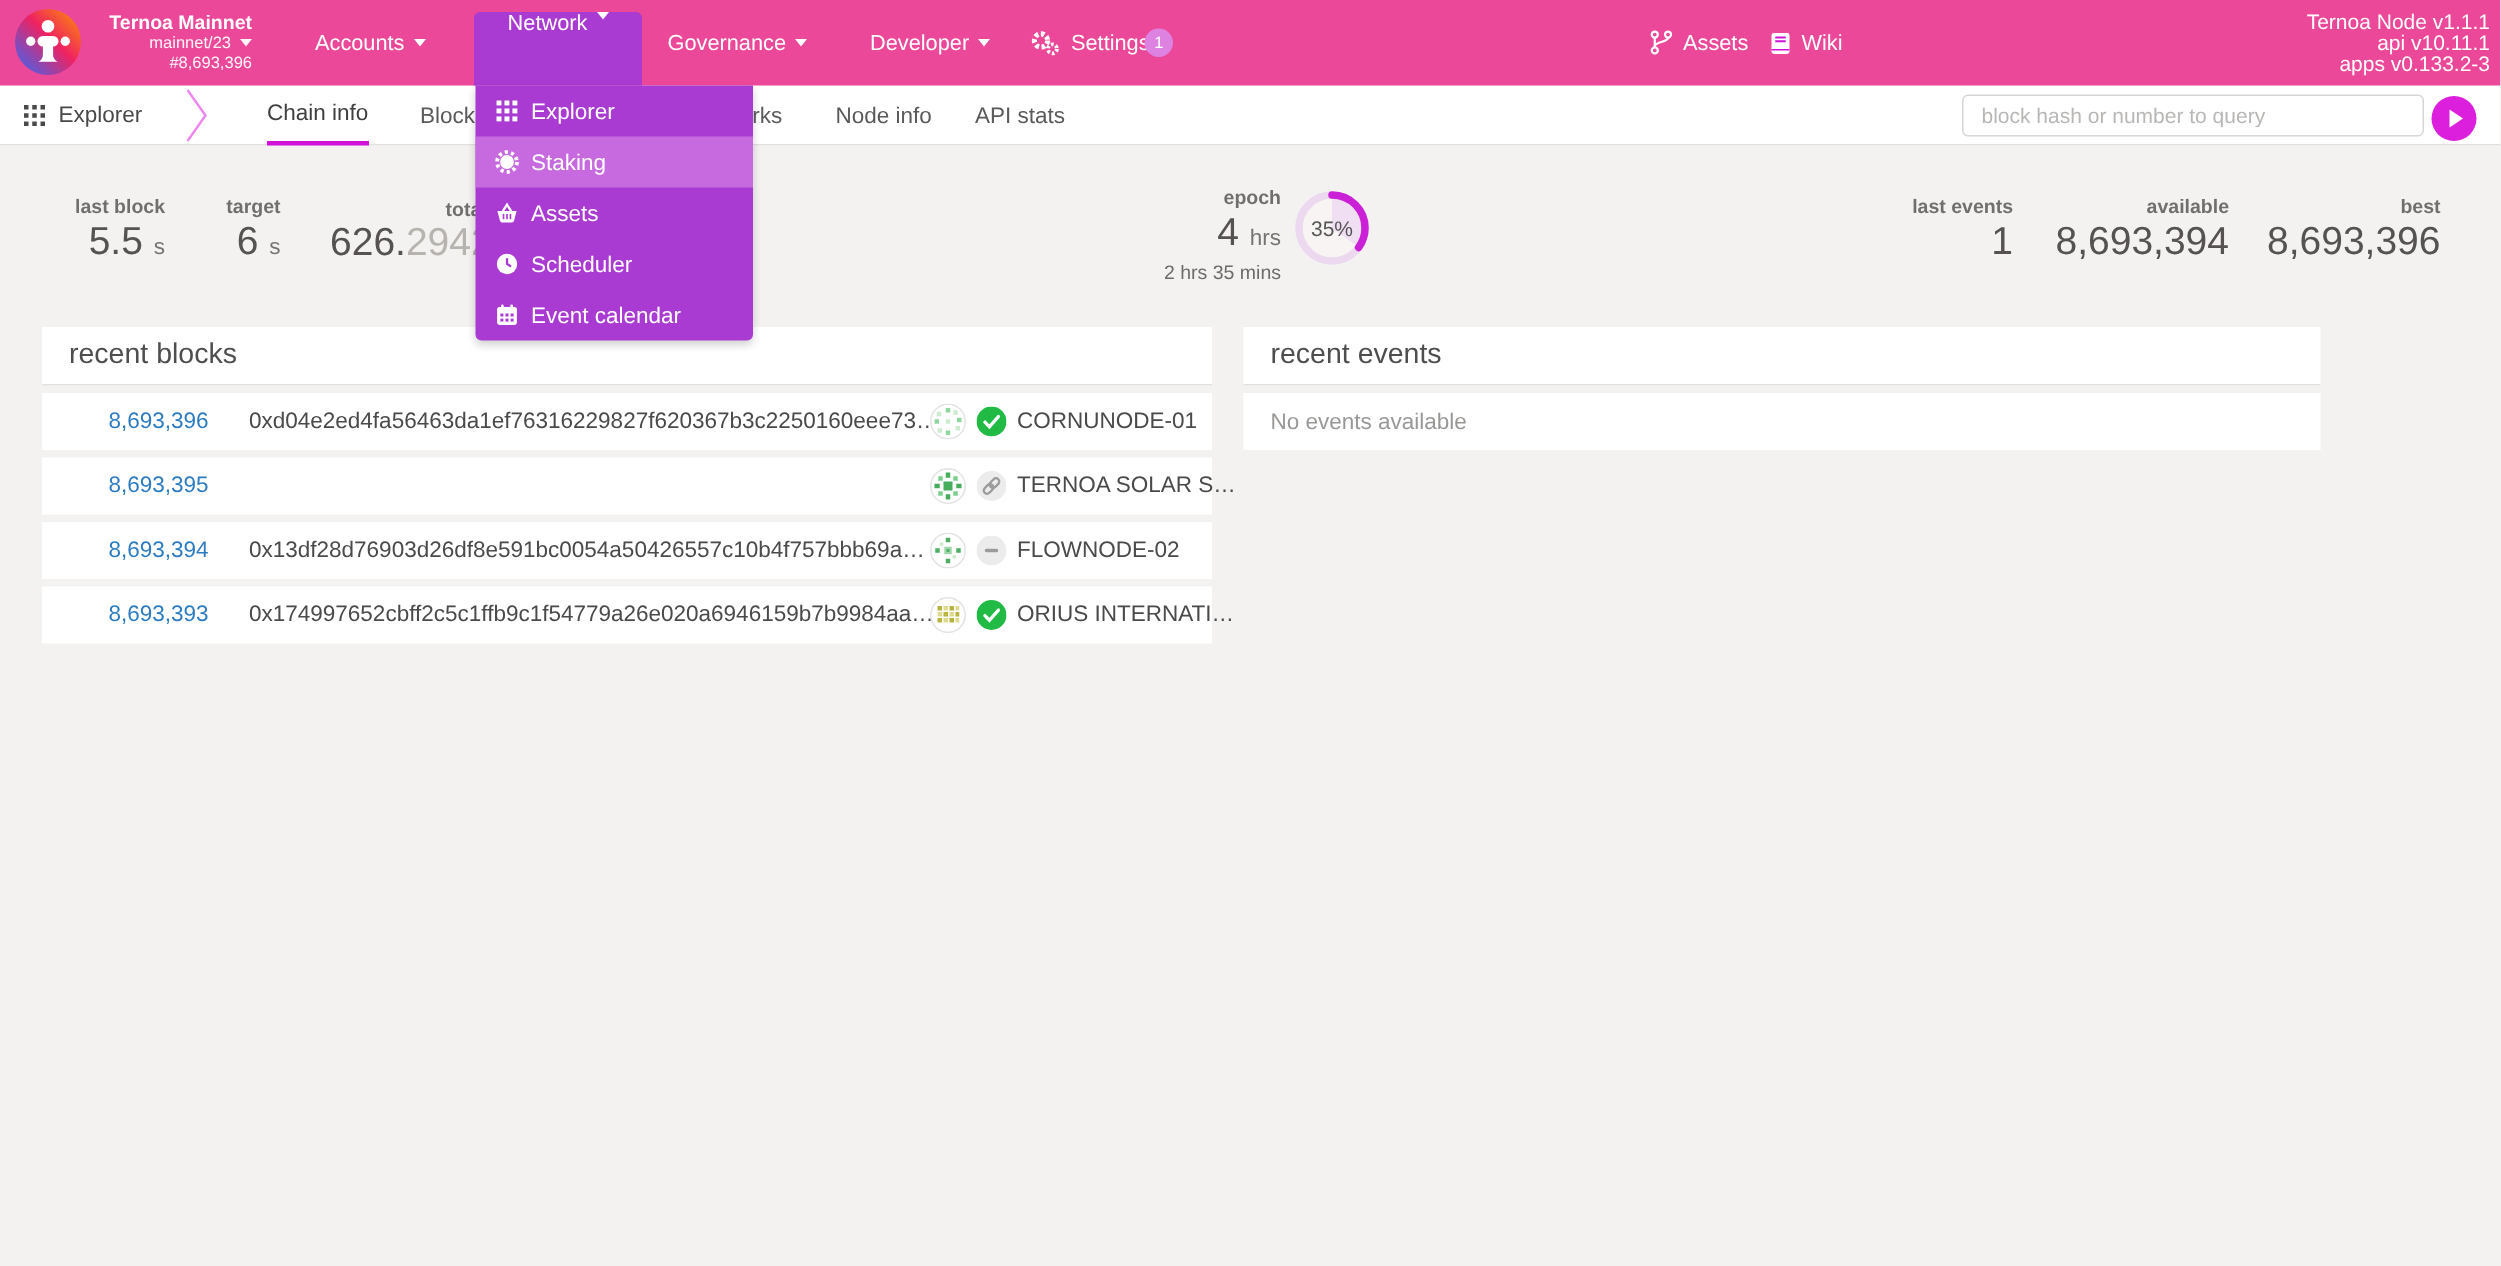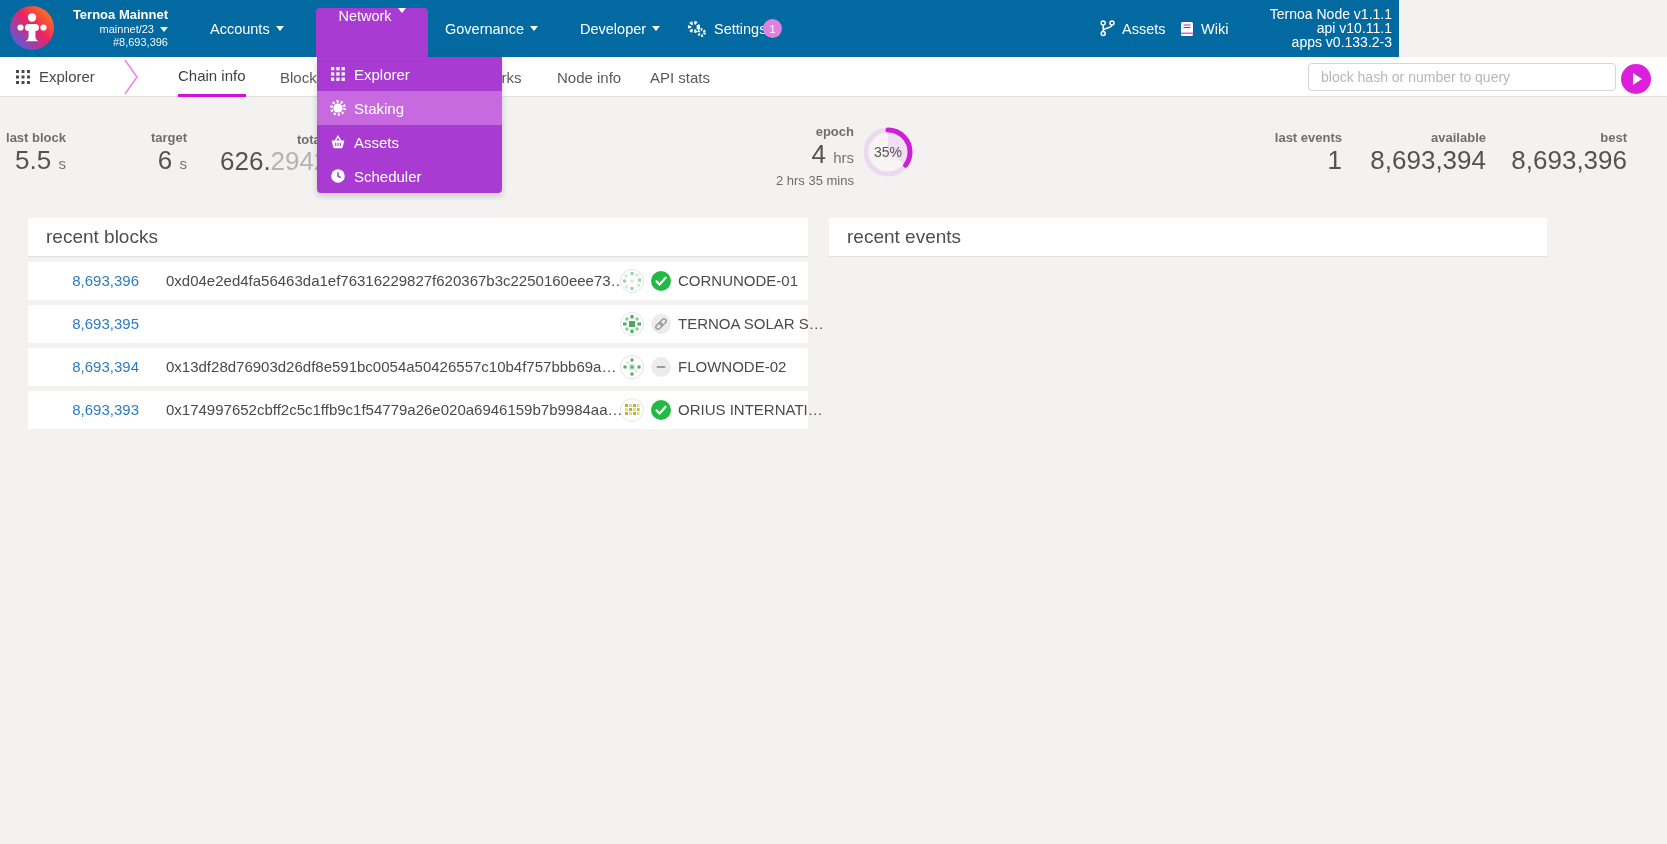--- a/index.html
+++ b/index.html
@@ -6,21 +6,21 @@
   html,body { width:1667px; height:844px; }
   body {
     font-family:"Liberation Sans", sans-serif;
     background:#f4f2f0;
     position:relative;
     overflow:hidden;
     color:#4a4a4a;
   }
 
   
-  .topbar { position:absolute; top:0; left:0; width:1399px; height:57px; background:#0369a1; color:#fff; z-index:40; }
+  .topbar { position:absolute; top:0; left:0; width:1667px; height:57px; background:#ec4899; color:#fff; z-index:40; }
   .logo { position:absolute; left:10px; top:6px; width:44px; height:44px; cursor:pointer; }
   .chaininfo { position:absolute; left:58px; top:7px; width:110px; text-align:right; cursor:pointer; line-height:1.2; }
   .chaininfo .name { font-size:13px; font-weight:bold; }
   .chaininfo .sub { font-size:11px; opacity:.95; }
   .caret { display:inline-block; width:0; height:0; border-left:4.5px solid transparent; border-right:4.5px solid transparent; border-top:5px solid #fff; margin-left:6px; vertical-align:middle; }
   .menu-item { position:absolute; top:0; height:57px; display:flex; align-items:center; font-size:14.5px; cursor:pointer; white-space:nowrap; }
   .menu-item .mi-icon { margin-right:7px; display:flex; }
   .network-btn { position:absolute; left:316px; top:8px; width:112px; height:49px; background:#a93bd2; border-radius:4px 4px 0 0; display:flex; justify-content:center; font-size:14.5px; cursor:pointer; z-index:41; }
   .badge { position:absolute; left:763px; top:19px; width:19px; height:19px; border-radius:50%; background:#de82e2; color:#fff; font-size:11px; display:flex; align-items:center; justify-content:center; }
   .versions { position:absolute; right:7px; top:7px; text-align:right; font-size:14px; line-height:14px; color:#fff; }
@@ -197,20 +197,38 @@
     <span>Assets</span>
   </div>
   <div class="dd-item">
     <span class="dd-icon">
       <svg width="16" height="16" viewBox="0 0 16 16">
         <circle cx="8" cy="8" r="6.8" fill="#fff"></circle>
         <path d="M8 4.2V8l2.7 1.7" fill="none" stroke="#a93bd2" stroke-width="1.5"></path>
       </svg>
     </span>
     <span>Scheduler</span>
+  </div>
+  <div class="dd-item">
+    <span class="dd-icon">
+      <svg width="16" height="16" viewBox="0 0 16 16">
+        <rect x="1.4" y="2.6" width="13.2" height="12" rx="1.6" fill="#fff"></rect>
+        <rect x="4" y="1" width="1.8" height="3.2" rx="0.9" fill="#fff"></rect>
+        <rect x="10.2" y="1" width="1.8" height="3.2" rx="0.9" fill="#fff"></rect>
+        <g fill="#a93bd2">
+          <rect x="3.6" y="7" width="2" height="2"></rect>
+            <rect x="7" y="7" width="2" height="2"></rect>
+            <rect x="10.4" y="7" width="2" height="2"></rect>
+          <rect x="3.6" y="10.4" width="2" height="2"></rect>
+            <rect x="7" y="10.4" width="2" height="2"></rect>
+            <rect x="10.4" y="10.4" width="2" height="2"></rect>
+        </g>
+      </svg>
+    </span>
+    <span>Event calendar</span>
   </div>
 </div>
 
 <div class="tabbar">
   <span class="crumb-icon">
     <svg width="14" height="14" viewBox="0 0 14 14">
       <g fill="#4a4a4a">
         <rect x="0" y="0" width="3" height="3"></rect>
           <rect x="5.5" y="0" width="3" height="3"></rect>
           <rect x="11" y="0" width="3" height="3"></rect>
@@ -245,21 +263,21 @@
   <div class="tab" style="left:650px;">
       <span>API stats</span>
     </div>
 </div>
 
 <input class="search-input" placeholder="block hash or number to query" style="">
 <button class="search-btn">
     <span class="play"></span>
   </button>
 
-<div class="stat" style="right:1601px;">
+<div class="stat" style="right:1557px;">
   <div class="lbl">last block</div>
   <div class="val"><span>5.5</span> <span class="unit">s</span></div>
 </div>
 
 <div class="stat" style="right:1480px;">
   <div class="lbl">target</div>
   <div class="val"><span>6</span> <span class="unit">s</span></div>
 </div>
 
 <div class="stat" style="left:297px; top:132px; text-align:left; z-index:5;">
@@ -418,13 +436,14 @@
       </svg>
     </span>
     <span class="block-author">ORIUS INTERNATI…</span>
   </div>
 </div>
 
 <div class="events-panel">
   <div class="panel-header">
     <span class="panel-title">recent events</span>
   </div>
+  <div class="events-empty">No events available</div>
 </div>
 
 </body></html>

